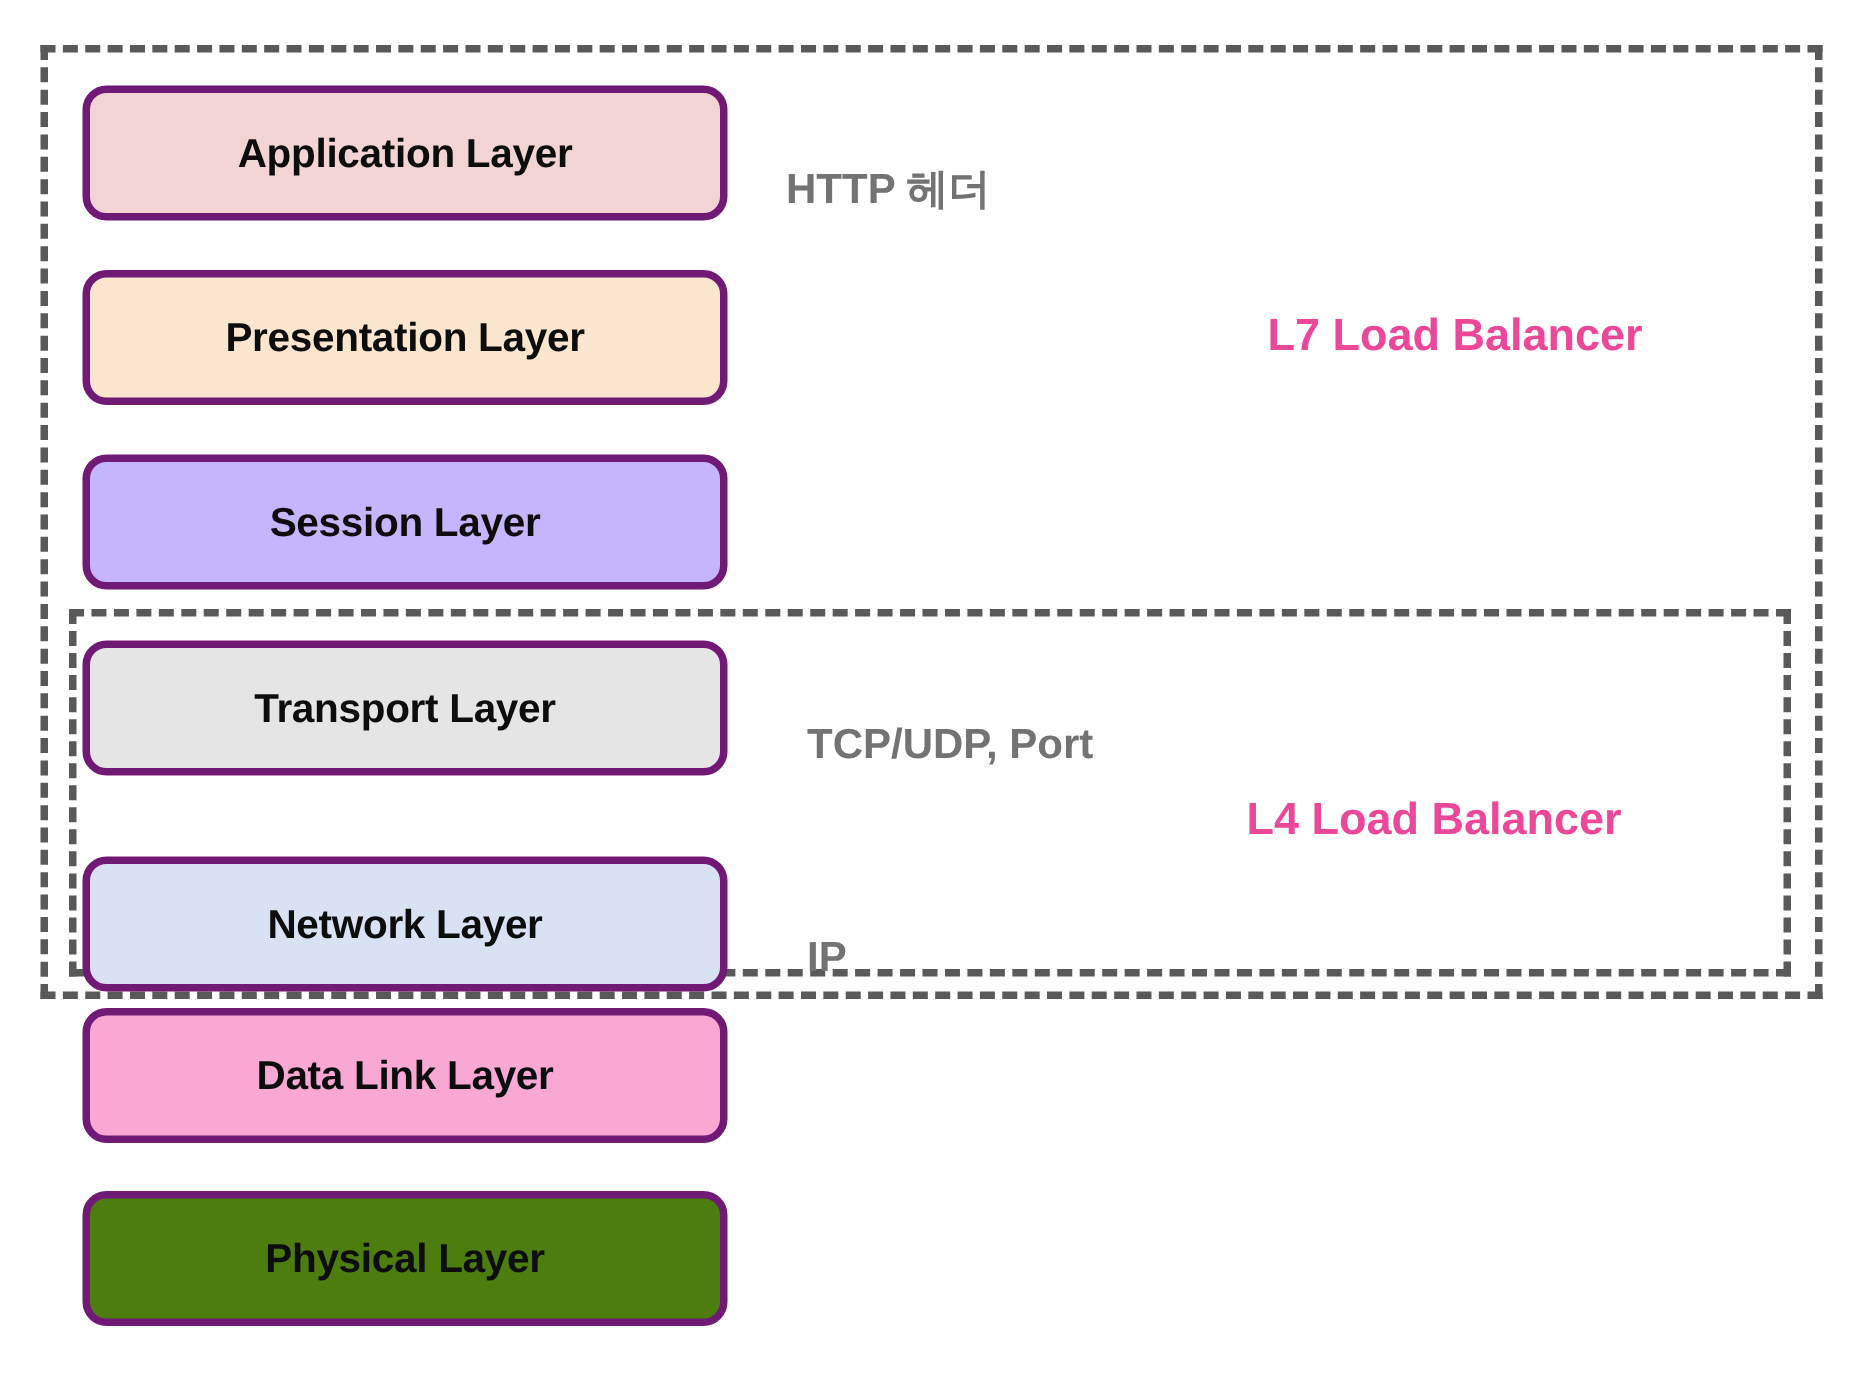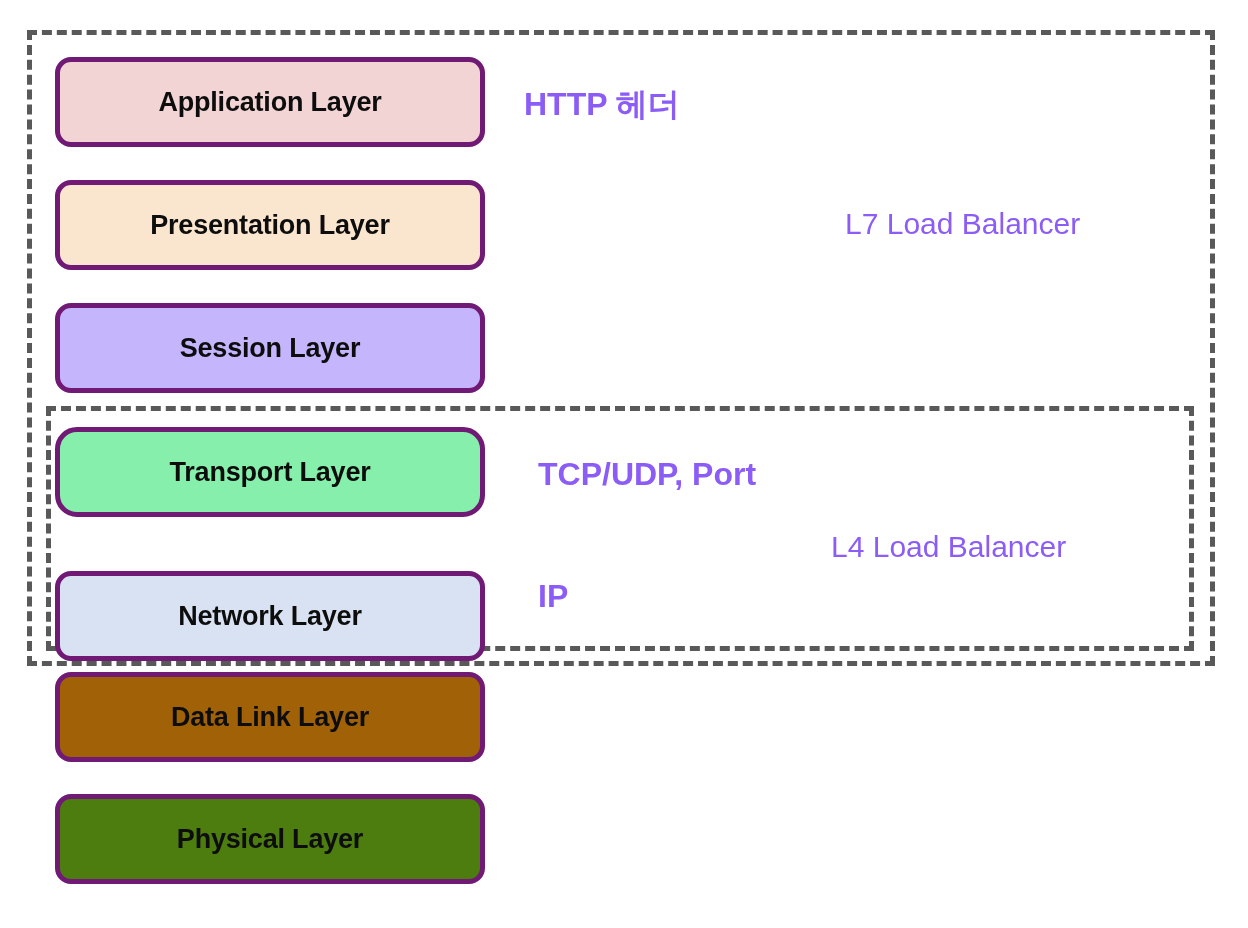--- a/index.html
+++ b/index.html
@@ -69,36 +69,37 @@
   #layer-presentation { top: 180px; }
   #layer-session      { top: 303px; }
   #layer-transport    { top: 427px; }
   #layer-network      { top: 571px; }
   #layer-datalink     { top: 672px; }
   #layer-physical     { top: 794px; }
 
   
   .annotation {
     position: absolute;
-    font-size: 32px;
+    font-size: 28px;
     font-weight: bold;
-    color: #8b5cf6;
+    color: #737373;
     white-space: nowrap;
     line-height: 1;
+    margin-top: 24px;
   }
   #annot-http { left: 524px; top: 88px; }
   #annot-tcp  { left: 538px; top: 458px; }
-  #annot-ip   { left: 538px; top: 580px; }
+  #annot-ip   { left: 538px; top: 600px; }
 
   
   .balancer-title {
     position: absolute;
     font-size: 30px;
-    font-weight: normal;
-    color: #8b5cf6;
+    font-weight: bold;
+    color: #ec4899;
     white-space: nowrap;
     line-height: 1;
   }
   #title-l7 { left: 845px; top: 209px; }
   #title-l4 { left: 831px; top: 512px; margin-top: 20px; }
 </style>
 </head>
 <body>
 
 <div id="diagram">
@@ -112,29 +113,29 @@
   </div>
 
   <div class="layer-box" id="layer-presentation" style="background: rgb(250, 229, 207);">
     <span class="layer-label">Presentation Layer</span>
   </div>
 
   <div class="layer-box" id="layer-session" style="background: #c4b5fd;">
     <span class="layer-label">Session Layer</span>
   </div>
 
-  <div class="layer-box" id="layer-transport" style="background: #86efac; border-radius: 22px;">
+  <div class="layer-box" id="layer-transport" style="background: #e5e5e5;">
     <span class="layer-label">Transport Layer</span>
   </div>
 
   <div class="layer-box" id="layer-network" style="background: rgb(217, 226, 243);">
     <span class="layer-label">Network Layer</span>
   </div>
 
-  <div class="layer-box" id="layer-datalink" style="background: #a16207; align-items: center;">
+  <div class="layer-box" id="layer-datalink" style="background: #f9a8d4; align-items: center;">
     <span class="layer-label">Data Link Layer</span>
   </div>
 
   <div class="layer-box" id="layer-physical" style="background: #4d7c0f;">
     <span class="layer-label">Physical Layer</span>
   </div>
 
   <div class="annotation" id="annot-http">HTTP 헤더</div>
   <div class="annotation" id="annot-tcp">TCP/UDP, Port</div>
   <div class="annotation" id="annot-ip">IP</div>

